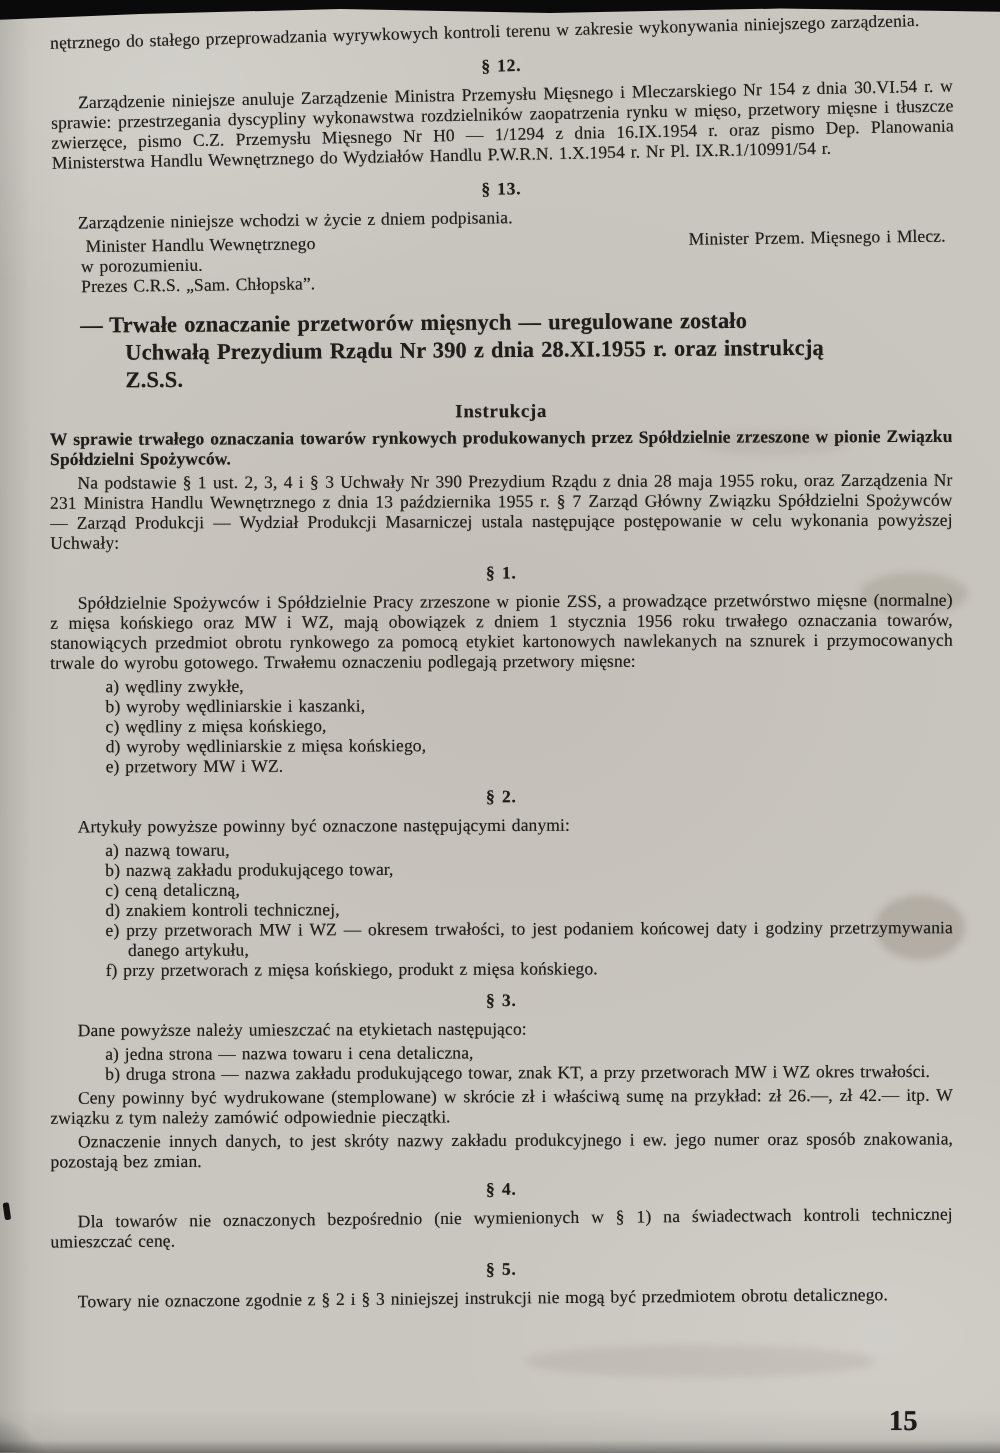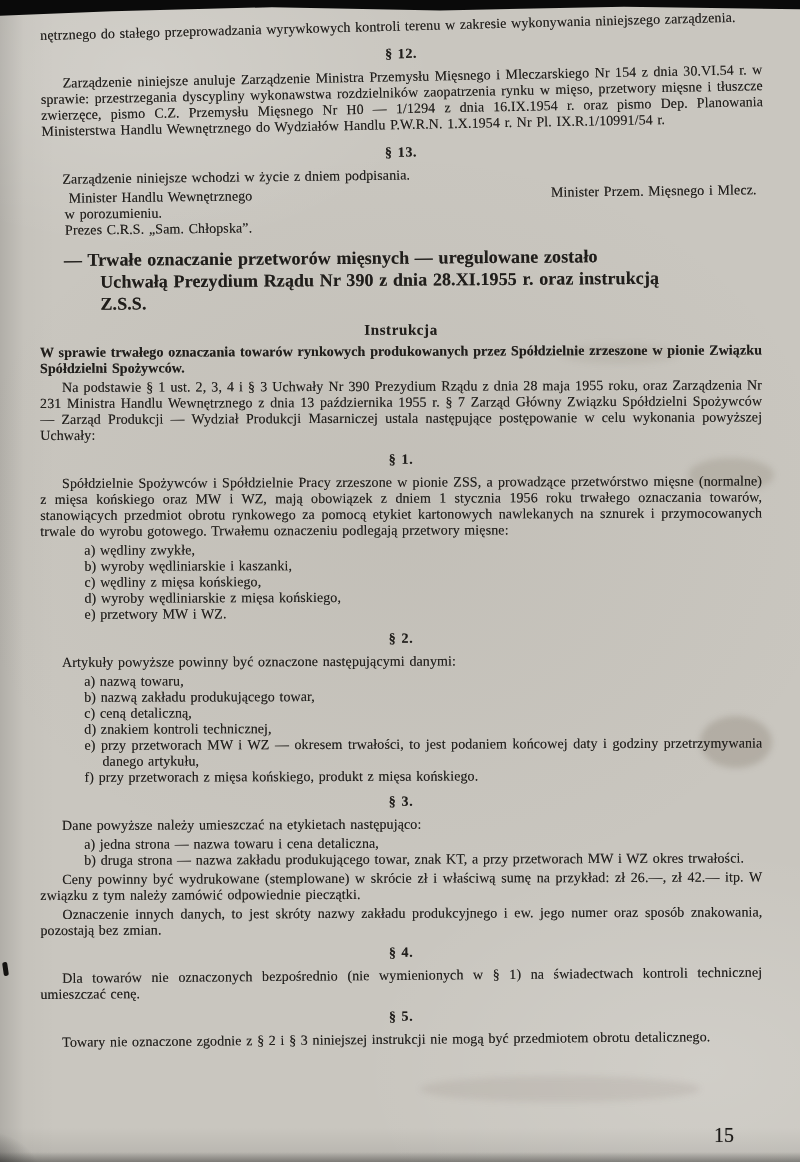--- a/index.html
+++ b/index.html
@@ -68,21 +68,21 @@
   .sig-row { display: flex; justify-content: space-between; padding: 0 6px 0 28px; }
   .plain { margin: 0; padding-left: 24px; }
   .note {
     font-weight: bold; font-size: 18px; line-height: 22px;
     margin: 10px 0 6px 24px; max-width: 566px;
     padding-left: 36px; text-indent: -36px;
   }
   .instrukcja-head { font-size: 15px; margin: 8px 0 6px; }
   .page-number {
     position: absolute; top: 1124px; right: 66px;
-    font-weight: normal; font-size: 20px; color: #1c1a18;
+    font-weight: bold; font-size: 23px; color: #1c1a18;
     text-shadow: 0 0 0.7px rgba(28,26,24,0.6);
     z-index: 4;
   }
   .tilt-a { transform: rotate(-1.5deg); transform-origin: left top; }
   .tilt-b { transform: rotate(-1.1deg); transform-origin: left top; }
   .tilt-c { transform: rotate(-0.7deg); transform-origin: left top; }
   .tilt-d { transform: rotate(-0.4deg); transform-origin: left top; }
   .tilt-e { transform: rotate(-0.2deg); transform-origin: left top; }
   .tilt-f { transform: rotate(-0.5deg); transform-origin: left top; }
 </style>

